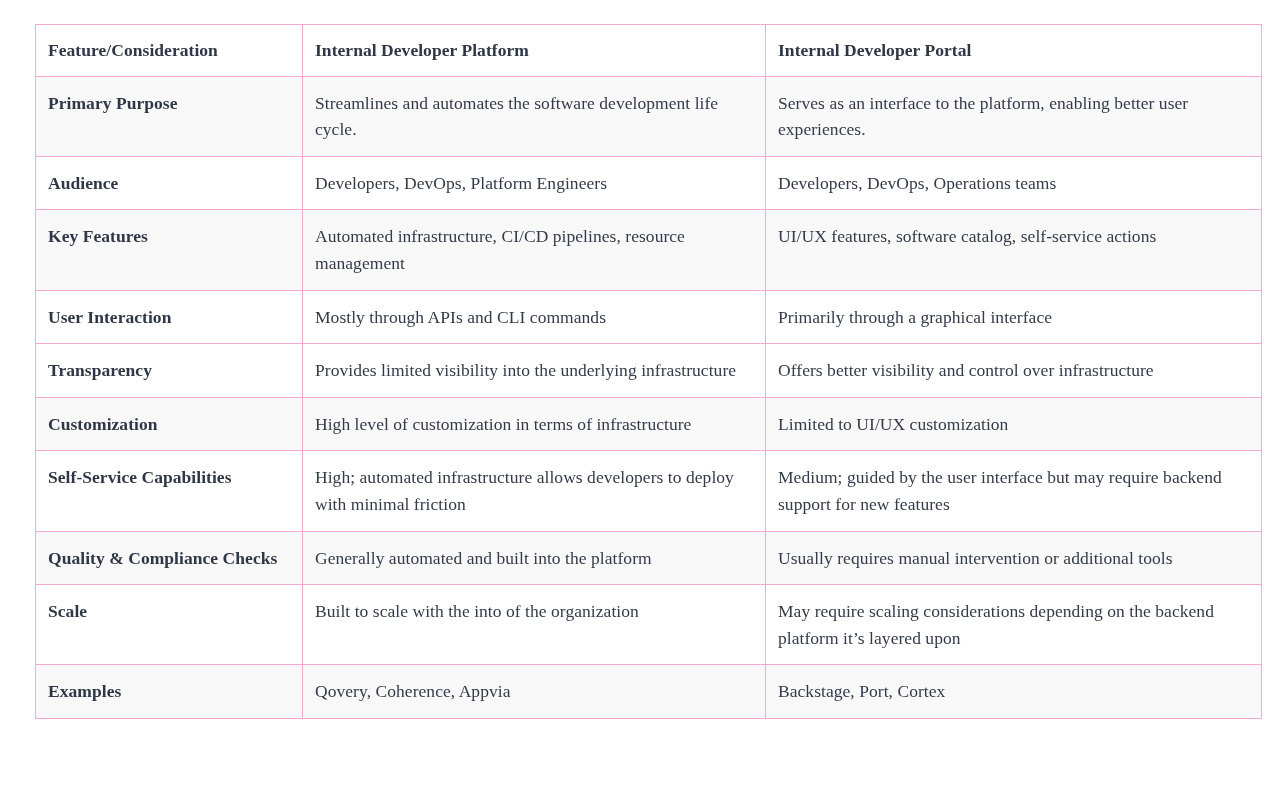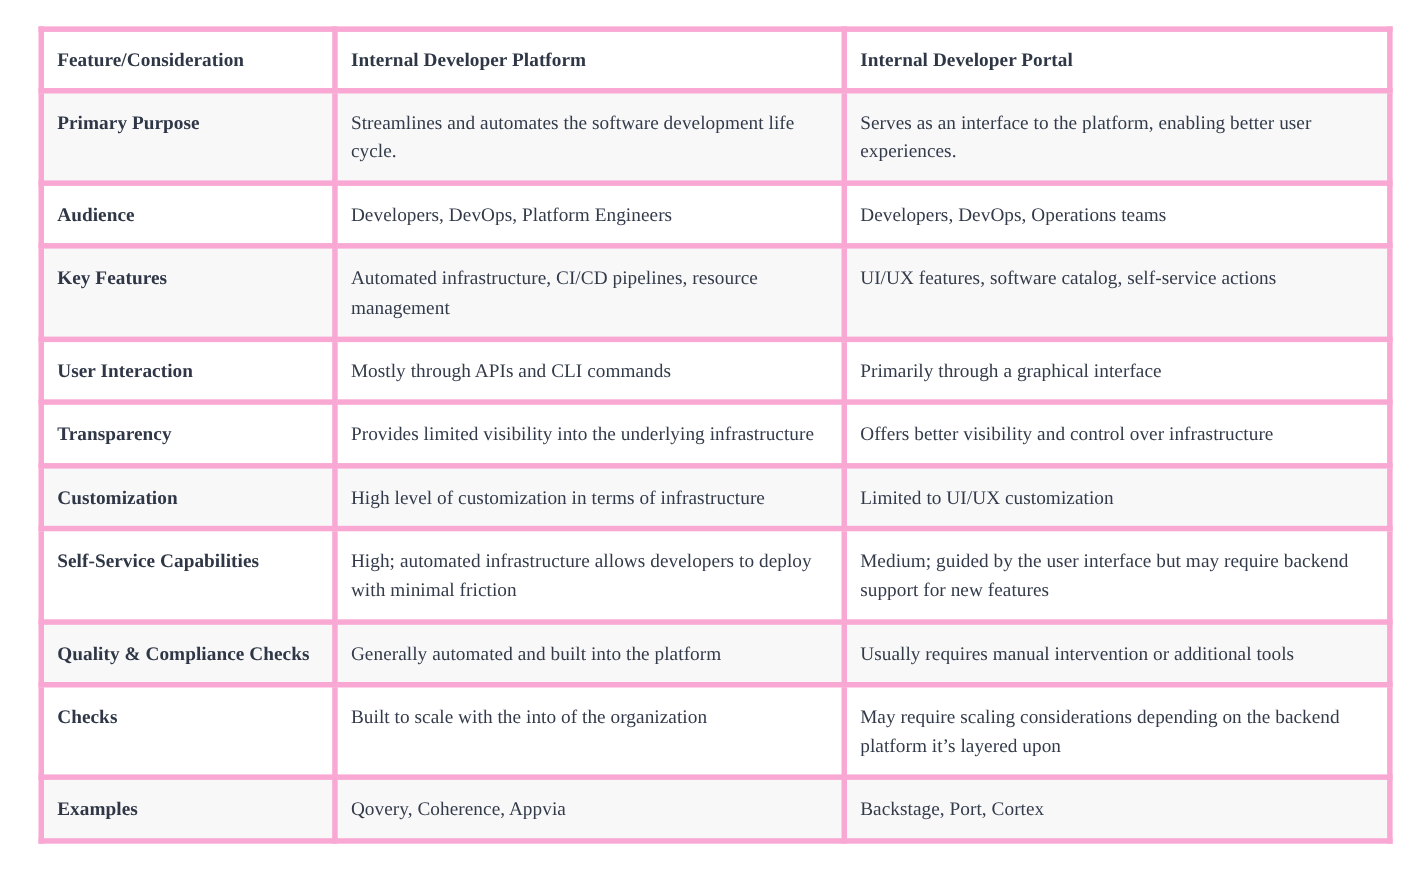--- a/index.html
+++ b/index.html
@@ -36,21 +36,21 @@
     table-layout: fixed;
     background: #ffffff;
   }
 
   table.compare col.c1 { width: 267px; }
   table.compare col.c2 { width: 463px; }
   table.compare col.c3 { width: 496px; }
 
   table.compare th,
   table.compare td {
-    border: 5px solid #f9a8d4;
+    border: 1px solid #f9a8d4;
     padding: 13px 12px 13px 12px;
     vertical-align: top;
     text-align: left;
     font-size: 17.5px;
     line-height: 1.52;
     letter-spacing: 0.05px;
     color: #333b4a;
   }
 
   table.compare thead th {
@@ -140,21 +140,21 @@
             <th class="rowhead" scope="row">Self-Service Capabilities</th>
             <td>High; automated infrastructure allows developers to deploy with minimal friction</td>
             <td>Medium; guided by the user interface but may require backend support for new features</td>
           </tr>
           <tr class="odd r-tall">
             <th class="rowhead" scope="row">Quality &amp; Compliance Checks</th>
             <td>Generally automated and built into the platform</td>
             <td>Usually requires manual intervention or additional tools</td>
           </tr>
           <tr class="even r-tall">
-            <th class="rowhead" scope="row">Checks</th>
+            <th class="rowhead" scope="row">Scale</th>
             <td>Built to scale with the into of the organization</td>
             <td>May require scaling considerations depending on the backend platform it’s layered upon</td>
           </tr>
           <tr class="odd r-short">
             <th class="rowhead" scope="row">Examples</th>
             <td>Qovery, Coherence, Appvia</td>
             <td>Backstage, Port, Cortex</td>
           </tr>
         </tbody>
     </table>

